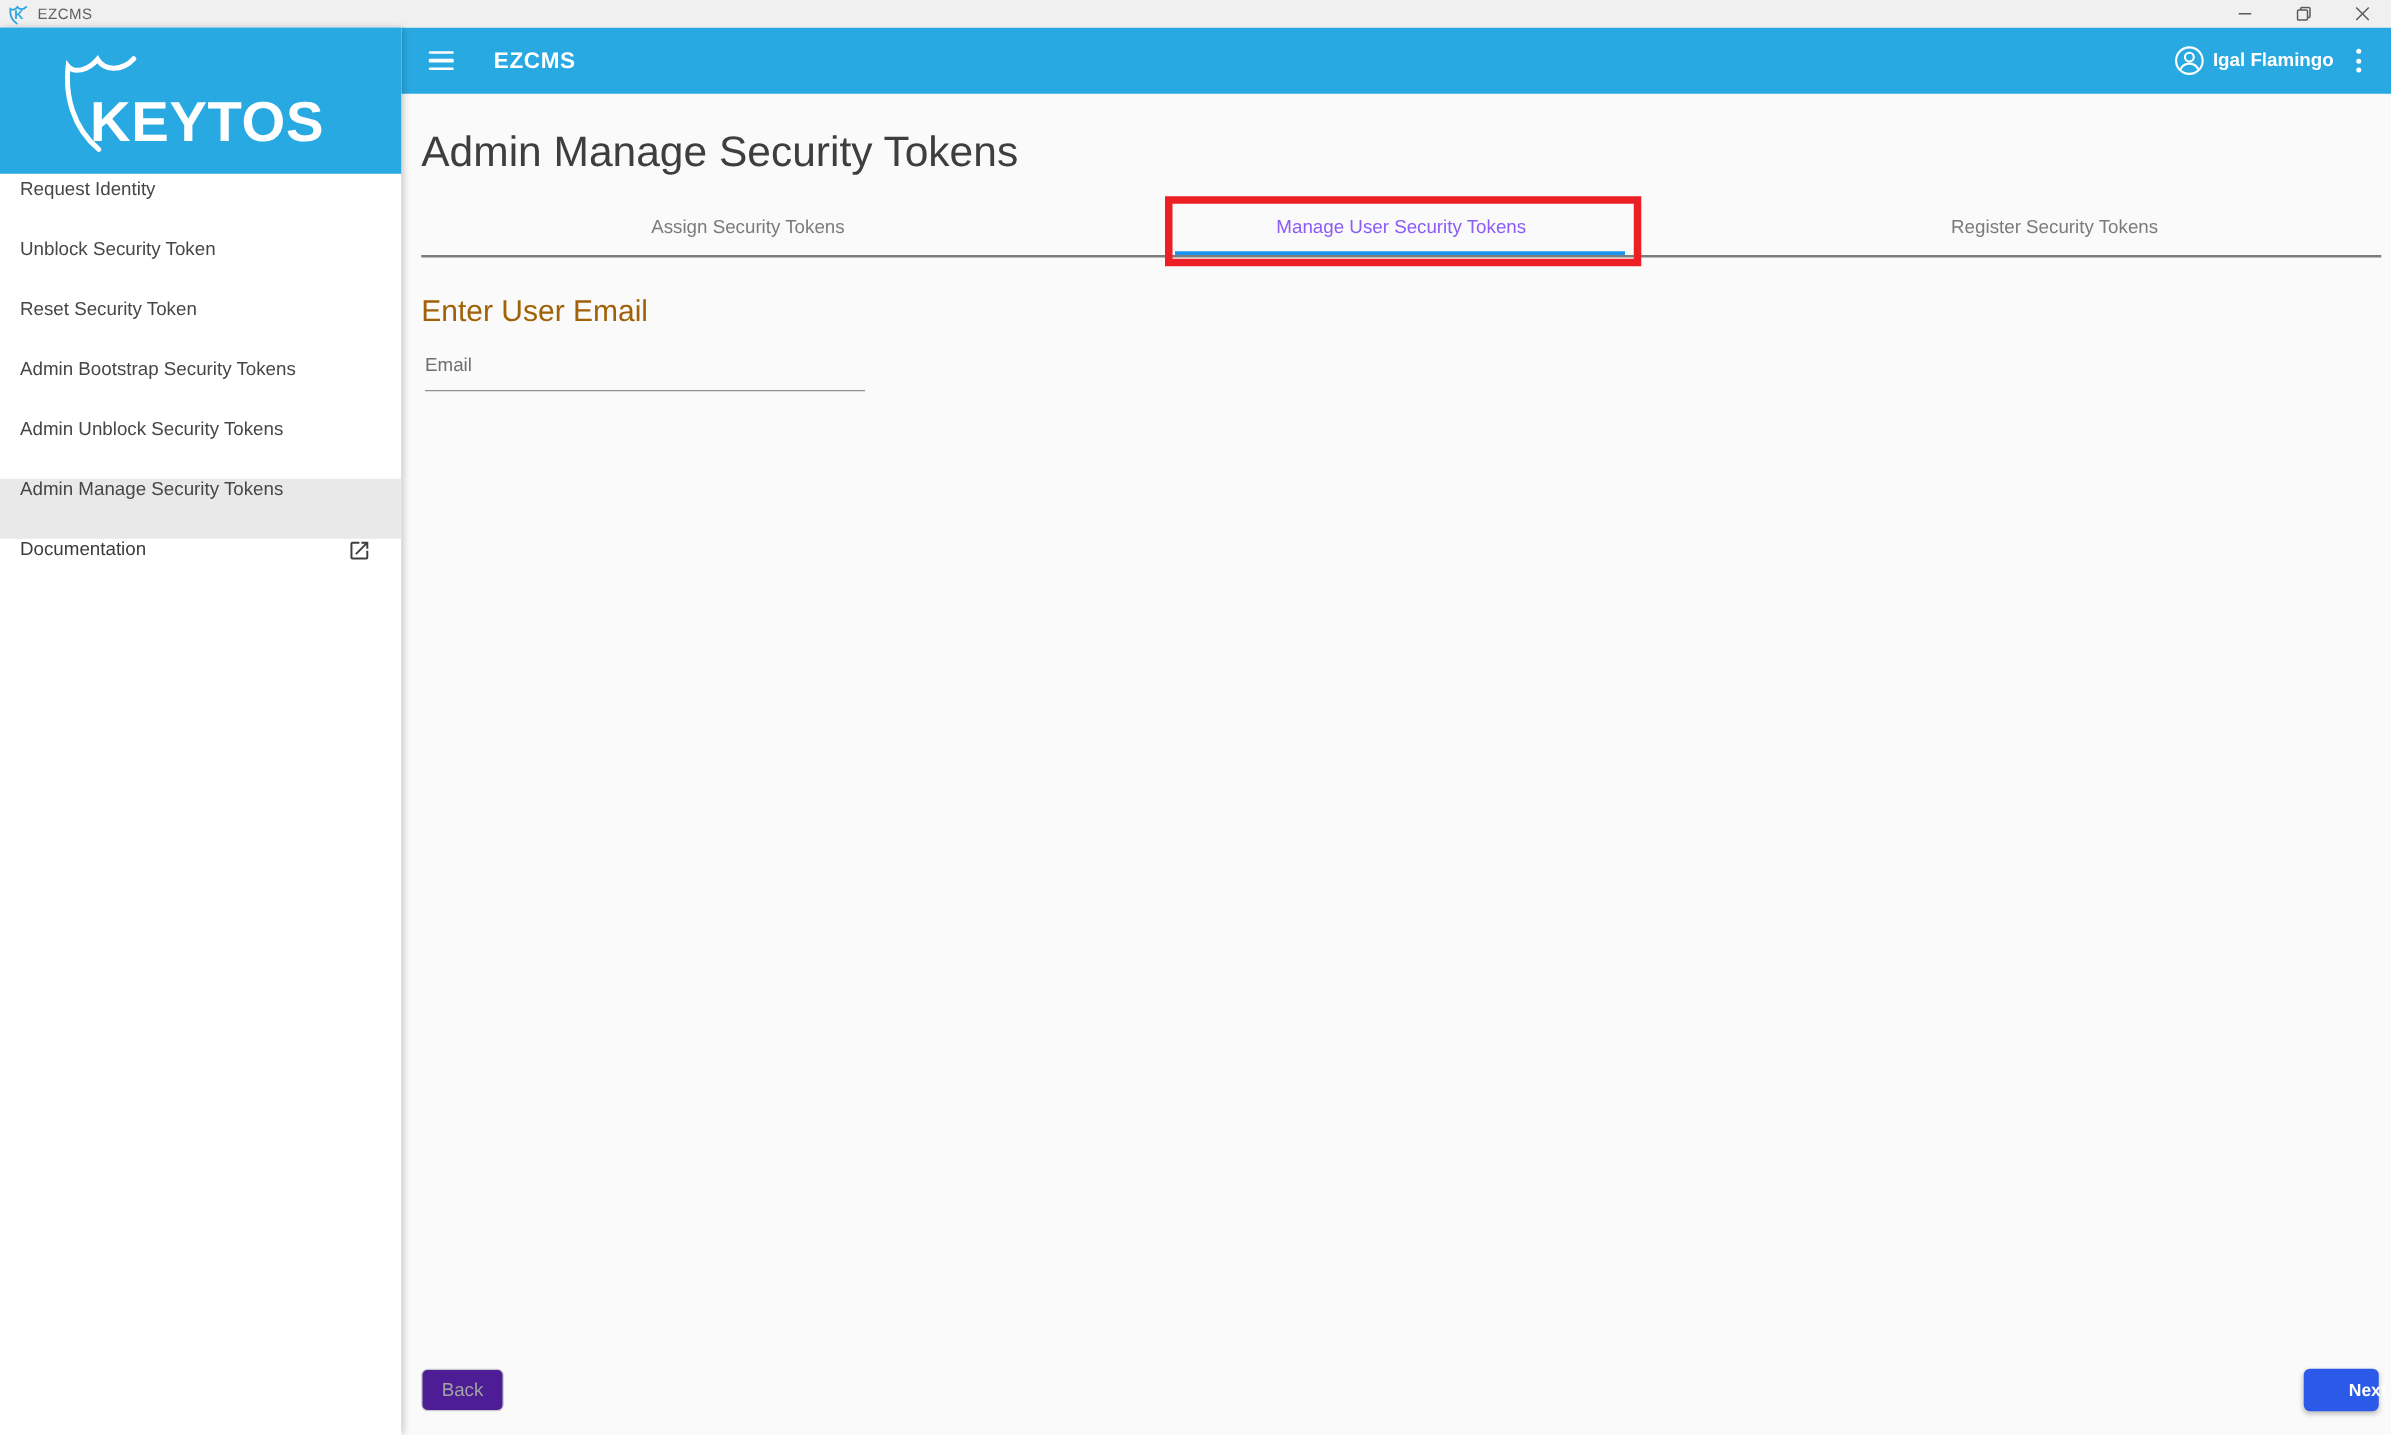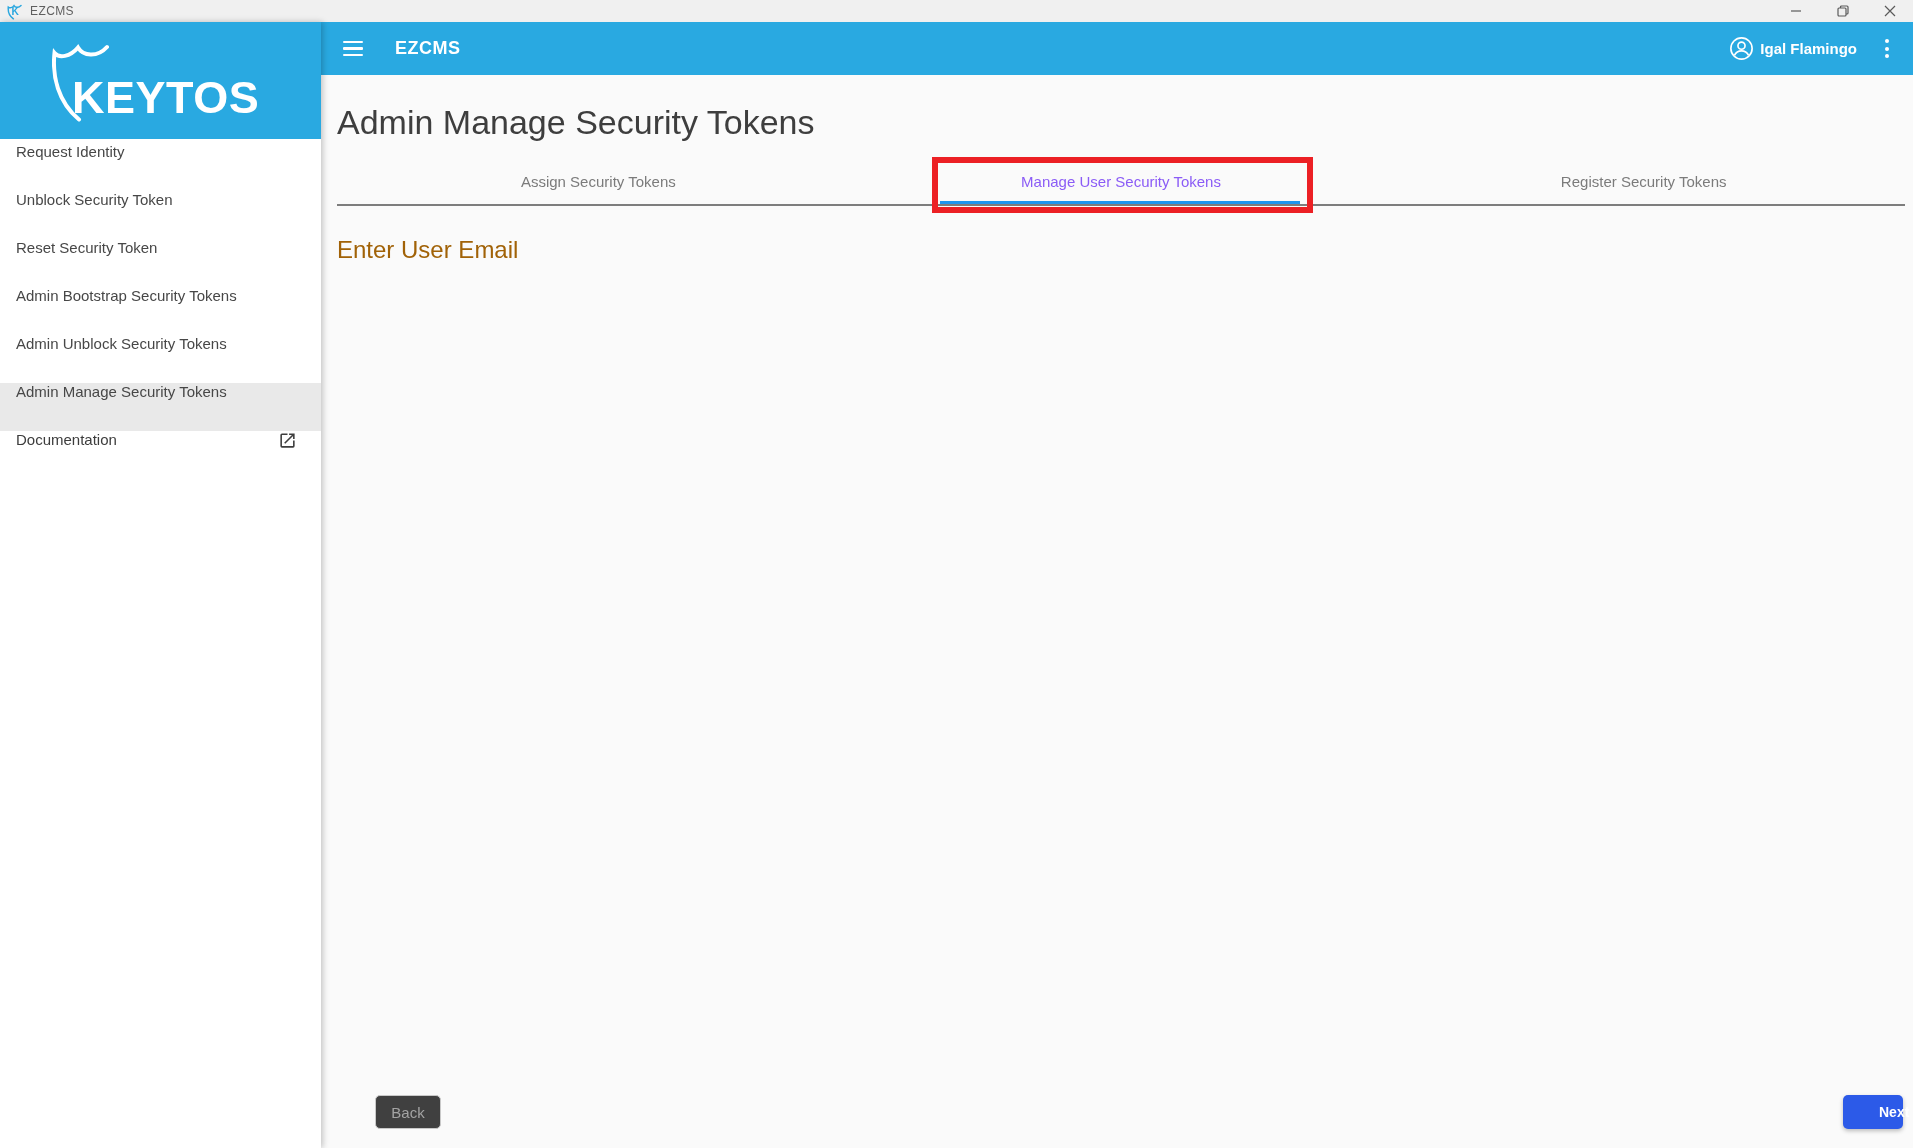--- a/index.html
+++ b/index.html
@@ -33,21 +33,21 @@
   
   .content-col { flex: 1; display: flex; flex-direction: column; background: #fafafa; }
   .appbar { height: 53px; background: #29a9e1; display: flex; align-items: center;
     color: #fff; padding: 0 16px 0 14px; }
   .icon-btn { background: transparent; border: none; cursor: pointer;
     display: flex; align-items: center; justify-content: center; padding: 8px; }
   .hamburger { display: flex; flex-direction: column; gap: 4px; }
   .hamburger span { display: block; width: 20px; height: 2.6px; background: #fff; border-radius: 1px; }
   .appbar-title { font-size: 18px; font-weight: bold; margin-left: 24px; letter-spacing: .5px; }
   .appbar-right { margin-left: auto; display: flex; align-items: center; gap: 6px; }
-  .user-name { font-size: 15px; font-weight: bold; margin-right: 14px; }
+  .user-name { font-size: 15px; font-weight: bold; margin-right: 4px; }
   .kebab { display: flex; flex-direction: column; gap: 3.5px; }
   .kebab i { width: 4px; height: 4px; border-radius: 50%; background: #fff; }
 
   
   .main { position: relative; flex: 1; }
   .page-title { position: absolute; left: 16px; top: 28px; font-size: 34px;
     font-weight: 400; color: #3e3e3e; }
 
   .tabstrip { position: absolute; left: 16px; right: 8px; top: 83px; height: 48px;
     display: flex; border-bottom: 2px solid #7d7d7d; }
@@ -63,22 +63,22 @@
   .section-title { position: absolute; left: 16px; top: 140px; font-size: 24px;
     font-weight: 400; color: #a16207; margin-top: 21px; }
 
   .email-field { position: absolute; left: 19px; top: 203px; width: 352px; }
   .email-input { width: 100%; border: none; border-bottom: 1.5px solid #8f8f8f;
     background: transparent; font-size: 15px; font-family: "Liberation Sans", sans-serif;
     padding: 6px 0 11px 0; color: #333; outline: none; }
   .email-input::placeholder { color: #6f6f6f; opacity: 1; }
 
   .back-btn { position: absolute; left: 16px; top: 1020px; width: 66px; height: 34px;
-    background: #404040; border: 1px solid #c9c9c9; border-radius: 5px;
-    color: #a3a3a3; font-size: 15px; font-family: "Liberation Sans", sans-serif; margin-left: 38px; }
+    background: #4c1d95; border: 1px solid #c9c9c9; border-radius: 5px;
+    color: #a3a3a3; font-size: 15px; font-family: "Liberation Sans", sans-serif; }
   .next-btn { position: absolute; right: 10px; top: 1020px; width: 60px; height: 34px;
     background: #2c5ae8; border: none; border-radius: 5px; color: #fff;
     font-size: 14px; font-weight: bold; cursor: pointer;
     font-family: "Liberation Sans", sans-serif; box-shadow: 0 2px 4px rgba(0,0,0,.25); padding-left: 36px; }
 </style>
 </head>
 <body>
 
 <div class="titlebar">
   <span class="titlebar-appicon">
@@ -184,19 +184,22 @@
         <button class="tab">Assign Security Tokens</button>
         <button class="tab active">Manage User Security Tokens</button>
         <button class="tab">Register Security Tokens</button>
         <div class="tab-indicator"></div>
       </div>
 
       <div class="red-annotation"></div>
 
       <h2 class="section-title">Enter User Email</h2>
 
+      <div class="email-field">
+        <input class="email-input" type="text" placeholder="Email" style="">
+      </div>
 
       <button class="back-btn" disabled="">Back</button>
       <button class="next-btn">Next</button>
     </main>
 
   </div>
 </div>
 
 </body></html>

